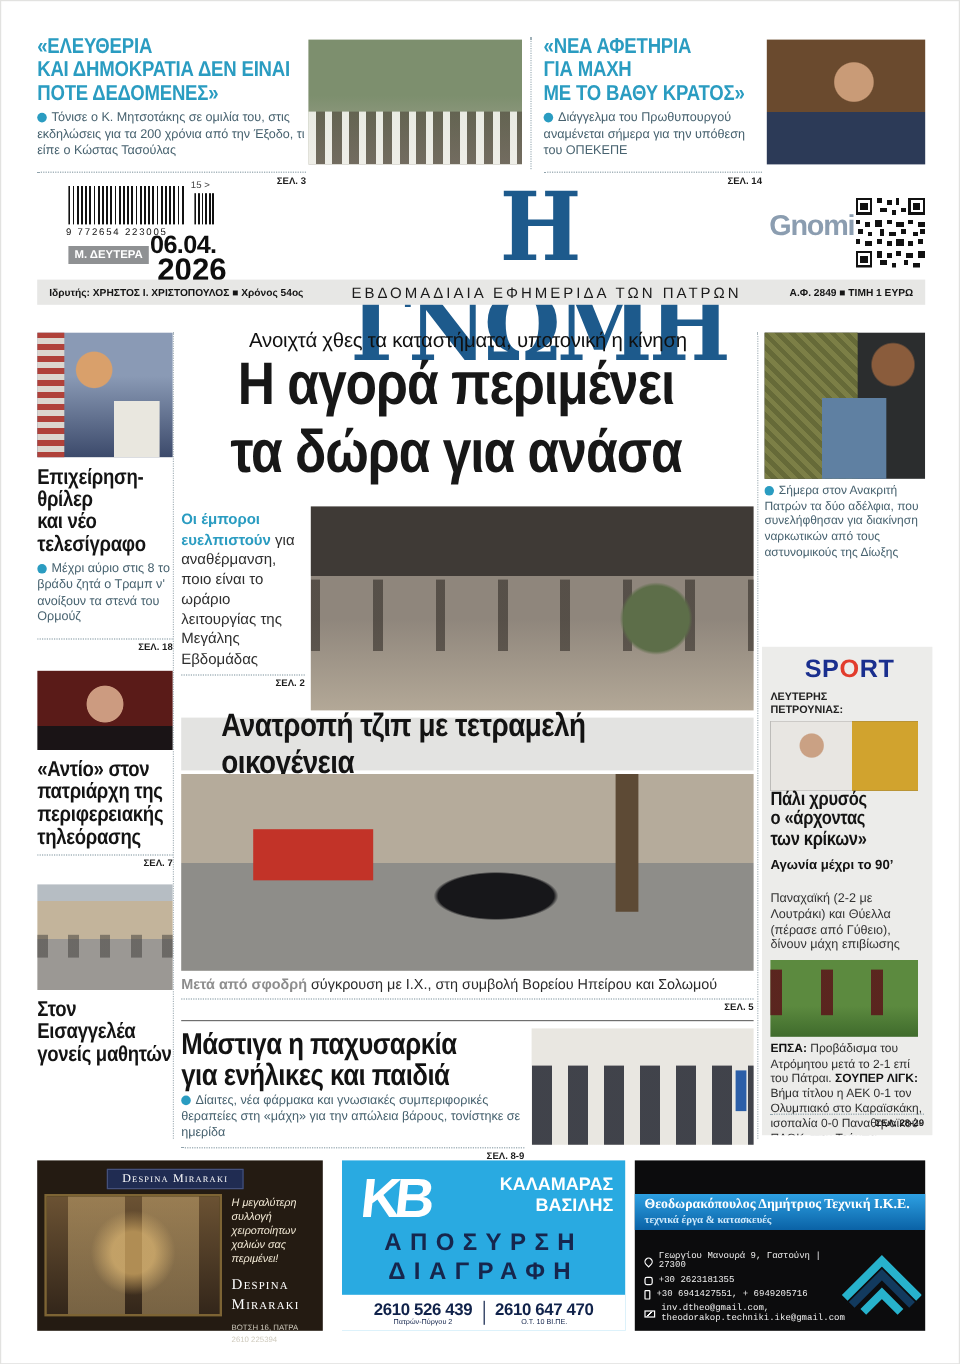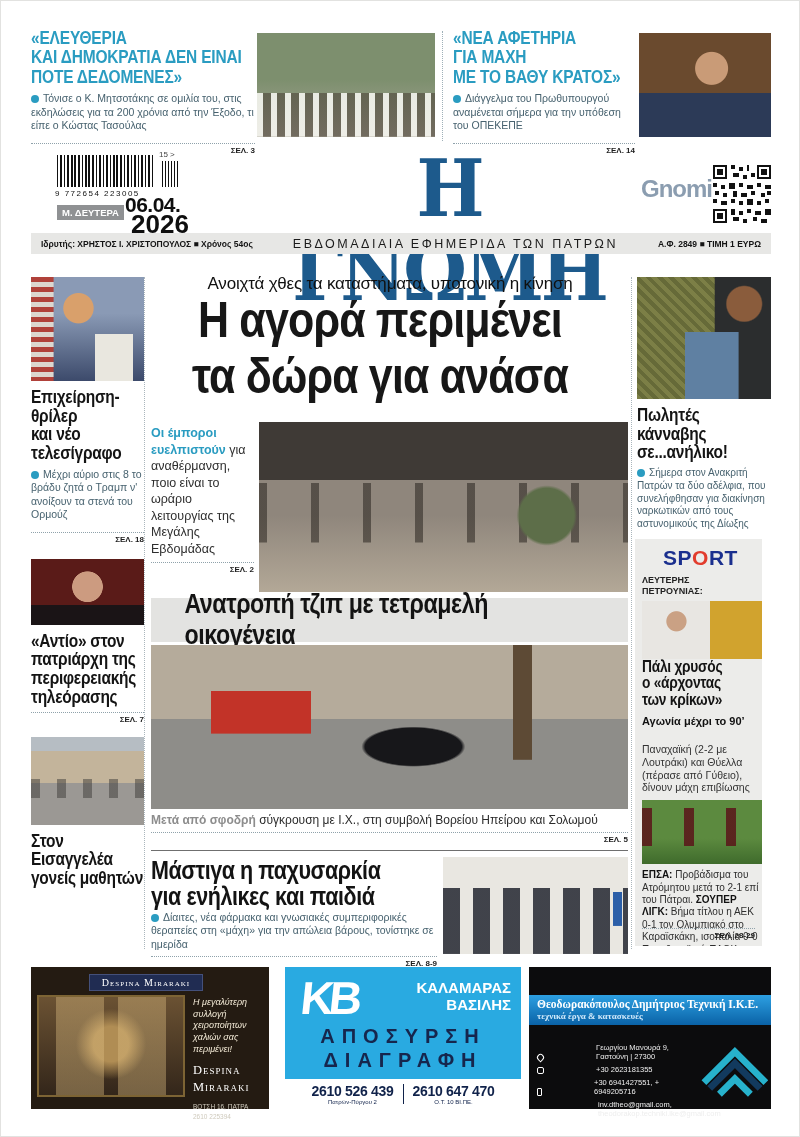--- a/index.html
+++ b/index.html
@@ -122,21 +122,21 @@
   #divider-h{left:150px;top:849px;width:477px;border-top:1px solid #6f6f6f;}
   #obesity-title{left:150px;top:856px;width:310px;font-size:25px;font-weight:bold;line-height:1.05;
     letter-spacing:-.5px;color:#131313;}
   #obesity-deck{left:150px;top:910px;width:286px;}
   #photo-obesity{left:442px;top:856px;width:185px;height:97px;}
 
   
   #cannabis{left:636px;top:276px;width:134px;height:258px;overflow:hidden;}
   #photo-cannabis{width:134px;height:122px;}
   #cannabis .deck{font-size:10px;}
-  #sport-panel{left:634px;top:538px;width:127px;height:407px;background:#ececea;box-sizing:border-box;
+  #sport-panel{left:634px;top:538px;width:142px;height:407px;background:#ececea;box-sizing:border-box;
     padding:7px 3px 24px 7px;overflow:hidden;}
   .sport-logo{text-align:center;font-size:21px;font-weight:bold;letter-spacing:.5px;color:#1a2f8e;}
   .sport-logo .o{color:#e23c2d;}
   .petr-label{font-size:9px;font-weight:bold;line-height:1.2;margin-top:5px;color:#222;}
   #photo-petrounias{width:123px;height:58px;margin-top:4px;}
   .sport-title{font-size:16px;font-weight:bold;line-height:1.05;letter-spacing:-.3px;margin-top:5px;color:#141414;}
   .sport-sub-b{font-size:11px;font-weight:bold;margin-top:6px;color:#111;}
   .sport-sub{font-size:10.5px;line-height:1.22;color:#333;margin-top:16px;}
   #photo-football{width:123px;height:64px;margin-top:6px;}
   .sport-news{font-size:10px;line-height:1.24;color:#2e2e2e;margin-top:5px;}
@@ -170,21 +170,21 @@
   .kal-num{font-size:14px;font-weight:bold;color:#10224a;letter-spacing:-.3px;}
   .kal-sub{font-size:6px;color:#10224a;}
   .kal-div{width:1px;height:20px;background:#10224a;}
 
   #ad-theo{left:528px;top:966px;width:242px;height:142px;background:#0c0c0d;}
   .theo-strip{position:absolute;left:0;right:0;top:28px;background:linear-gradient(180deg,#2da0e2,#0a62a6);
     padding:3px 8px 4px;}
   .theo-title{font-family:"Liberation Serif",serif;font-weight:bold;font-size:11.5px;color:#fff;}
   .theo-sub{font-family:"Liberation Serif",serif;font-weight:bold;font-size:9px;color:#cfe9fb;margin-top:1px;}
   .theo-body{position:absolute;left:8px;top:72px;width:162px;}
-  .t-row{display:flex;align-items:flex-end;font-family:Liberation Sans, sans-serif;font-size:7.5px;color:#eee;margin-top:4px;gap:47px;}
+  .t-row{display:flex;align-items:center;font-family:Liberation Mono, monospace;font-size:7.5px;color:#eee;margin-top:4px;}
   .t-ic{flex:none;display:inline-block;box-sizing:border-box;margin-right:5px;}
   .i-pin{width:7px;height:7px;border:1.5px solid #fff;border-radius:50% 50% 50% 0;transform:rotate(-45deg);}
   .i-phone{width:7px;height:7px;border:1.5px solid #fff;border-radius:2px;}
   .i-mob{width:5px;height:8px;border:1.5px solid #fff;border-radius:1px;}
   .i-mail{width:9px;height:6px;border:1.5px solid #fff;
     background:linear-gradient(135deg,transparent 42%,#fff 42% 58%,transparent 58%);}
   .theo-logo{position:absolute;right:3px;bottom:3px;}
 </style>
 </head>
 <body>
@@ -299,25 +299,20 @@
 για ενήλικες και παιδιά</span>
     </h2>
   <div class="abs" id="obesity-deck">
     <p class="deck" style="margin:0"><span class="bullet"></span><span>Δίαιτες, νέα φάρμακα και γνωσιακές συμπεριφορικές θεραπείες στη «μάχη» για την απώλεια βάρους, τονίστηκε σε ημερίδα</span></p>
     <div class="ref-row"><span>ΣΕΛ. 8-9</span></div>
   </div>
   <div class="abs photo ph-obesity" id="photo-obesity"></div>
 
   <section class="abs" id="cannabis">
     <div class="photo ph-cannabis" id="photo-cannabis"></div>
-    <h3 class="art-title">
-        <span class="squeeze preline">Πωλητές
-κάνναβης
-σε...ανήλικο!</span>
-      </h3>
     <p class="deck"><span class="bullet"></span><span>Σήμερα στον Ανακριτή Πατρών τα δύο αδέλφια, που συνελήφθησαν για διακίνηση ναρκωτικών από τους αστυνομικούς της Δίωξης</span></p>
 
   </section>
 
   <section class="abs" id="sport-panel">
     <div class="sport-logo"><span>SP</span><span class="o">O</span><span>RT</span></div>
     <div class="petr-label preline">ΛΕΥΤΕΡΗΣ
 ΠΕΤΡΟΥΝΙΑΣ:</div>
     <div class="photo ph-petrounias" id="photo-petrounias"></div>
     <h3 class="sport-title" style="margin:0">

